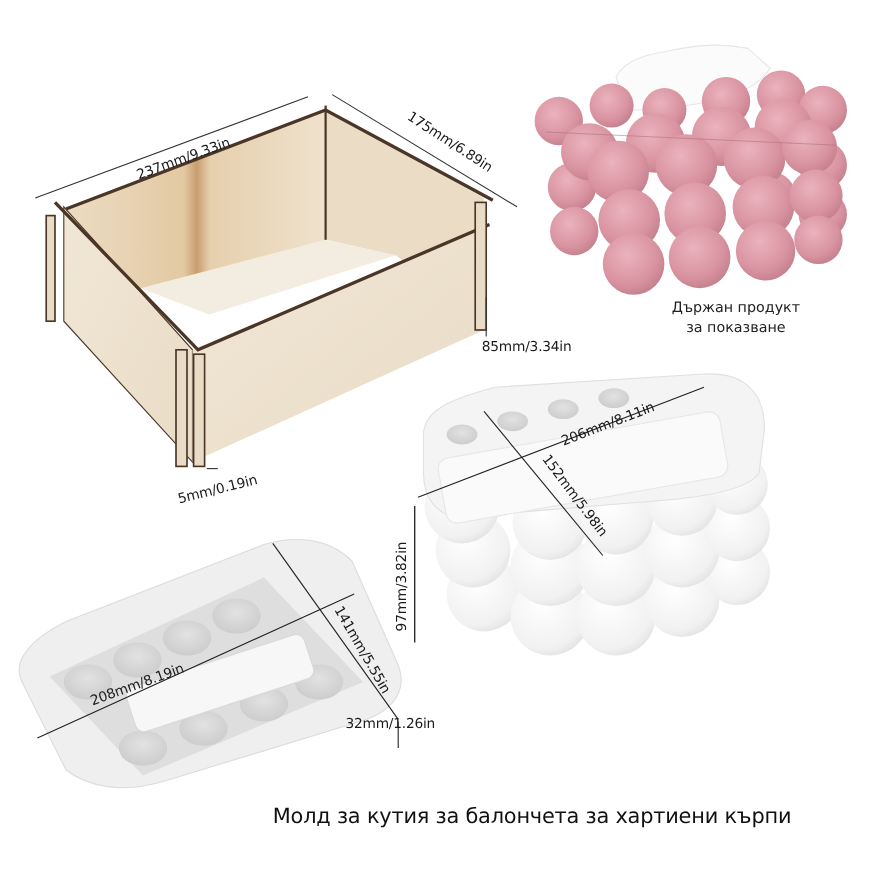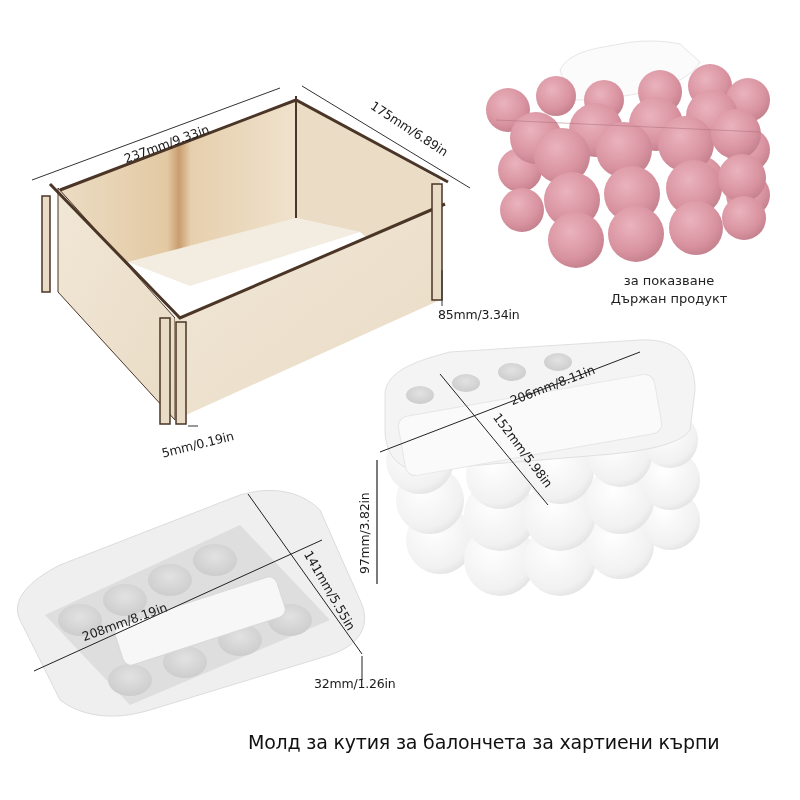--- a/index.html
+++ b/index.html
@@ -156,25 +156,25 @@
     <line x1="362" y1="656" x2="362" y2="680" stroke="#222" stroke-width="1"></line>
   </g>
 </svg>
 
 <span class="lbl" style="left:122px;top:152px;transform:rotate(-20deg);">237mm/9.33in</span>
 <span class="lbl" style="left:376px;top:98px;transform:rotate(33deg);">175mm/6.89in</span>
 <span class="lbl" style="left:438px;top:307px;">85mm/3.34in</span>
 <span class="lbl" style="left:160px;top:446px;transform:rotate(-14deg);">5mm/0.19in</span>
 
 <div class="note">
+  <div>Държан продукт</div>
   <div>за показване</div>
-  <div>Държан продукт</div>
 </div>
 
 <span class="lbl" style="left:508px;top:394px;transform:rotate(-21deg);">206mm/8.11in</span>
 <span class="lbl" style="left:502px;top:410px;transform:rotate(53deg);">152mm/5.98in</span>
 <span class="lbl" style="left:357px;top:574px;transform:rotate(-90deg);">97mm/3.82in</span>
 
 <span class="lbl" style="left:80px;top:630px;transform:rotate(-20deg);">208mm/8.19in</span>
 <span class="lbl" style="left:314px;top:548px;transform:rotate(60deg);">141mm/5.55in</span>
-<span class="lbl" style="left:314px;top:676px;">32mm/1.26in</span>
+<span class="lbl" style="left:314px;top:650px;">32mm/1.26in</span>
 
 <div class="caption">Молд за кутия за балончета за хартиени кърпи</div>
 
 </body></html>

